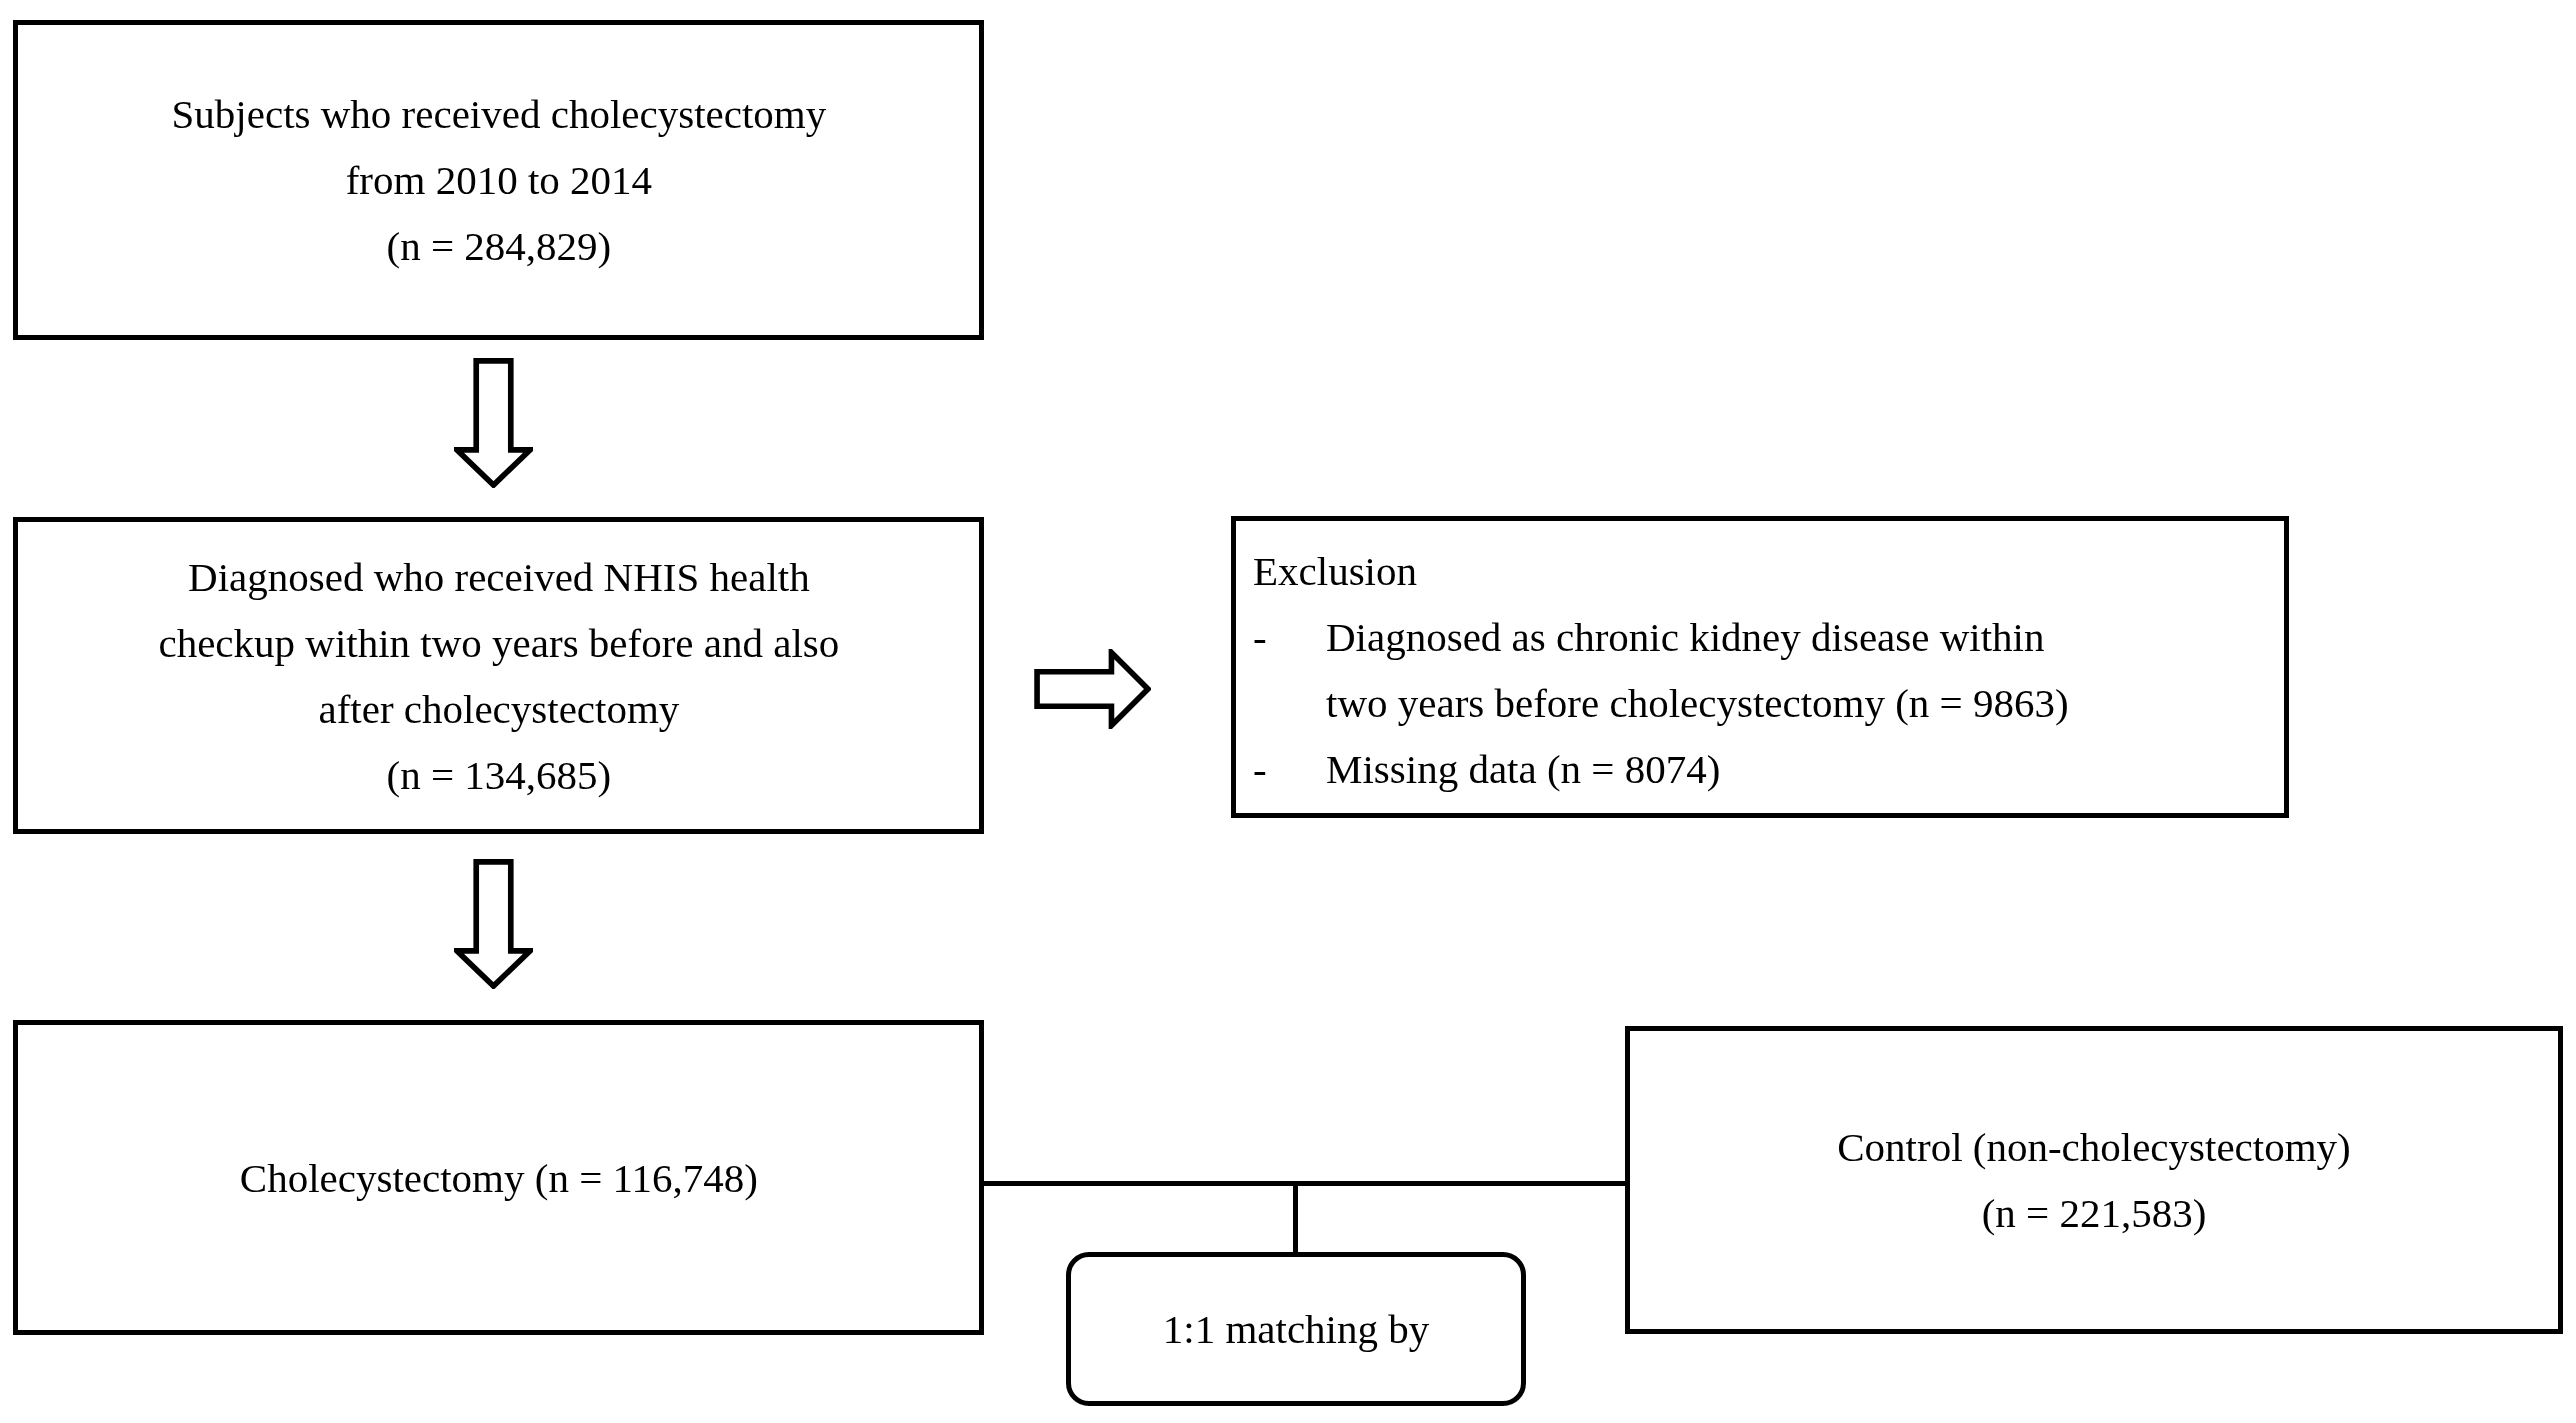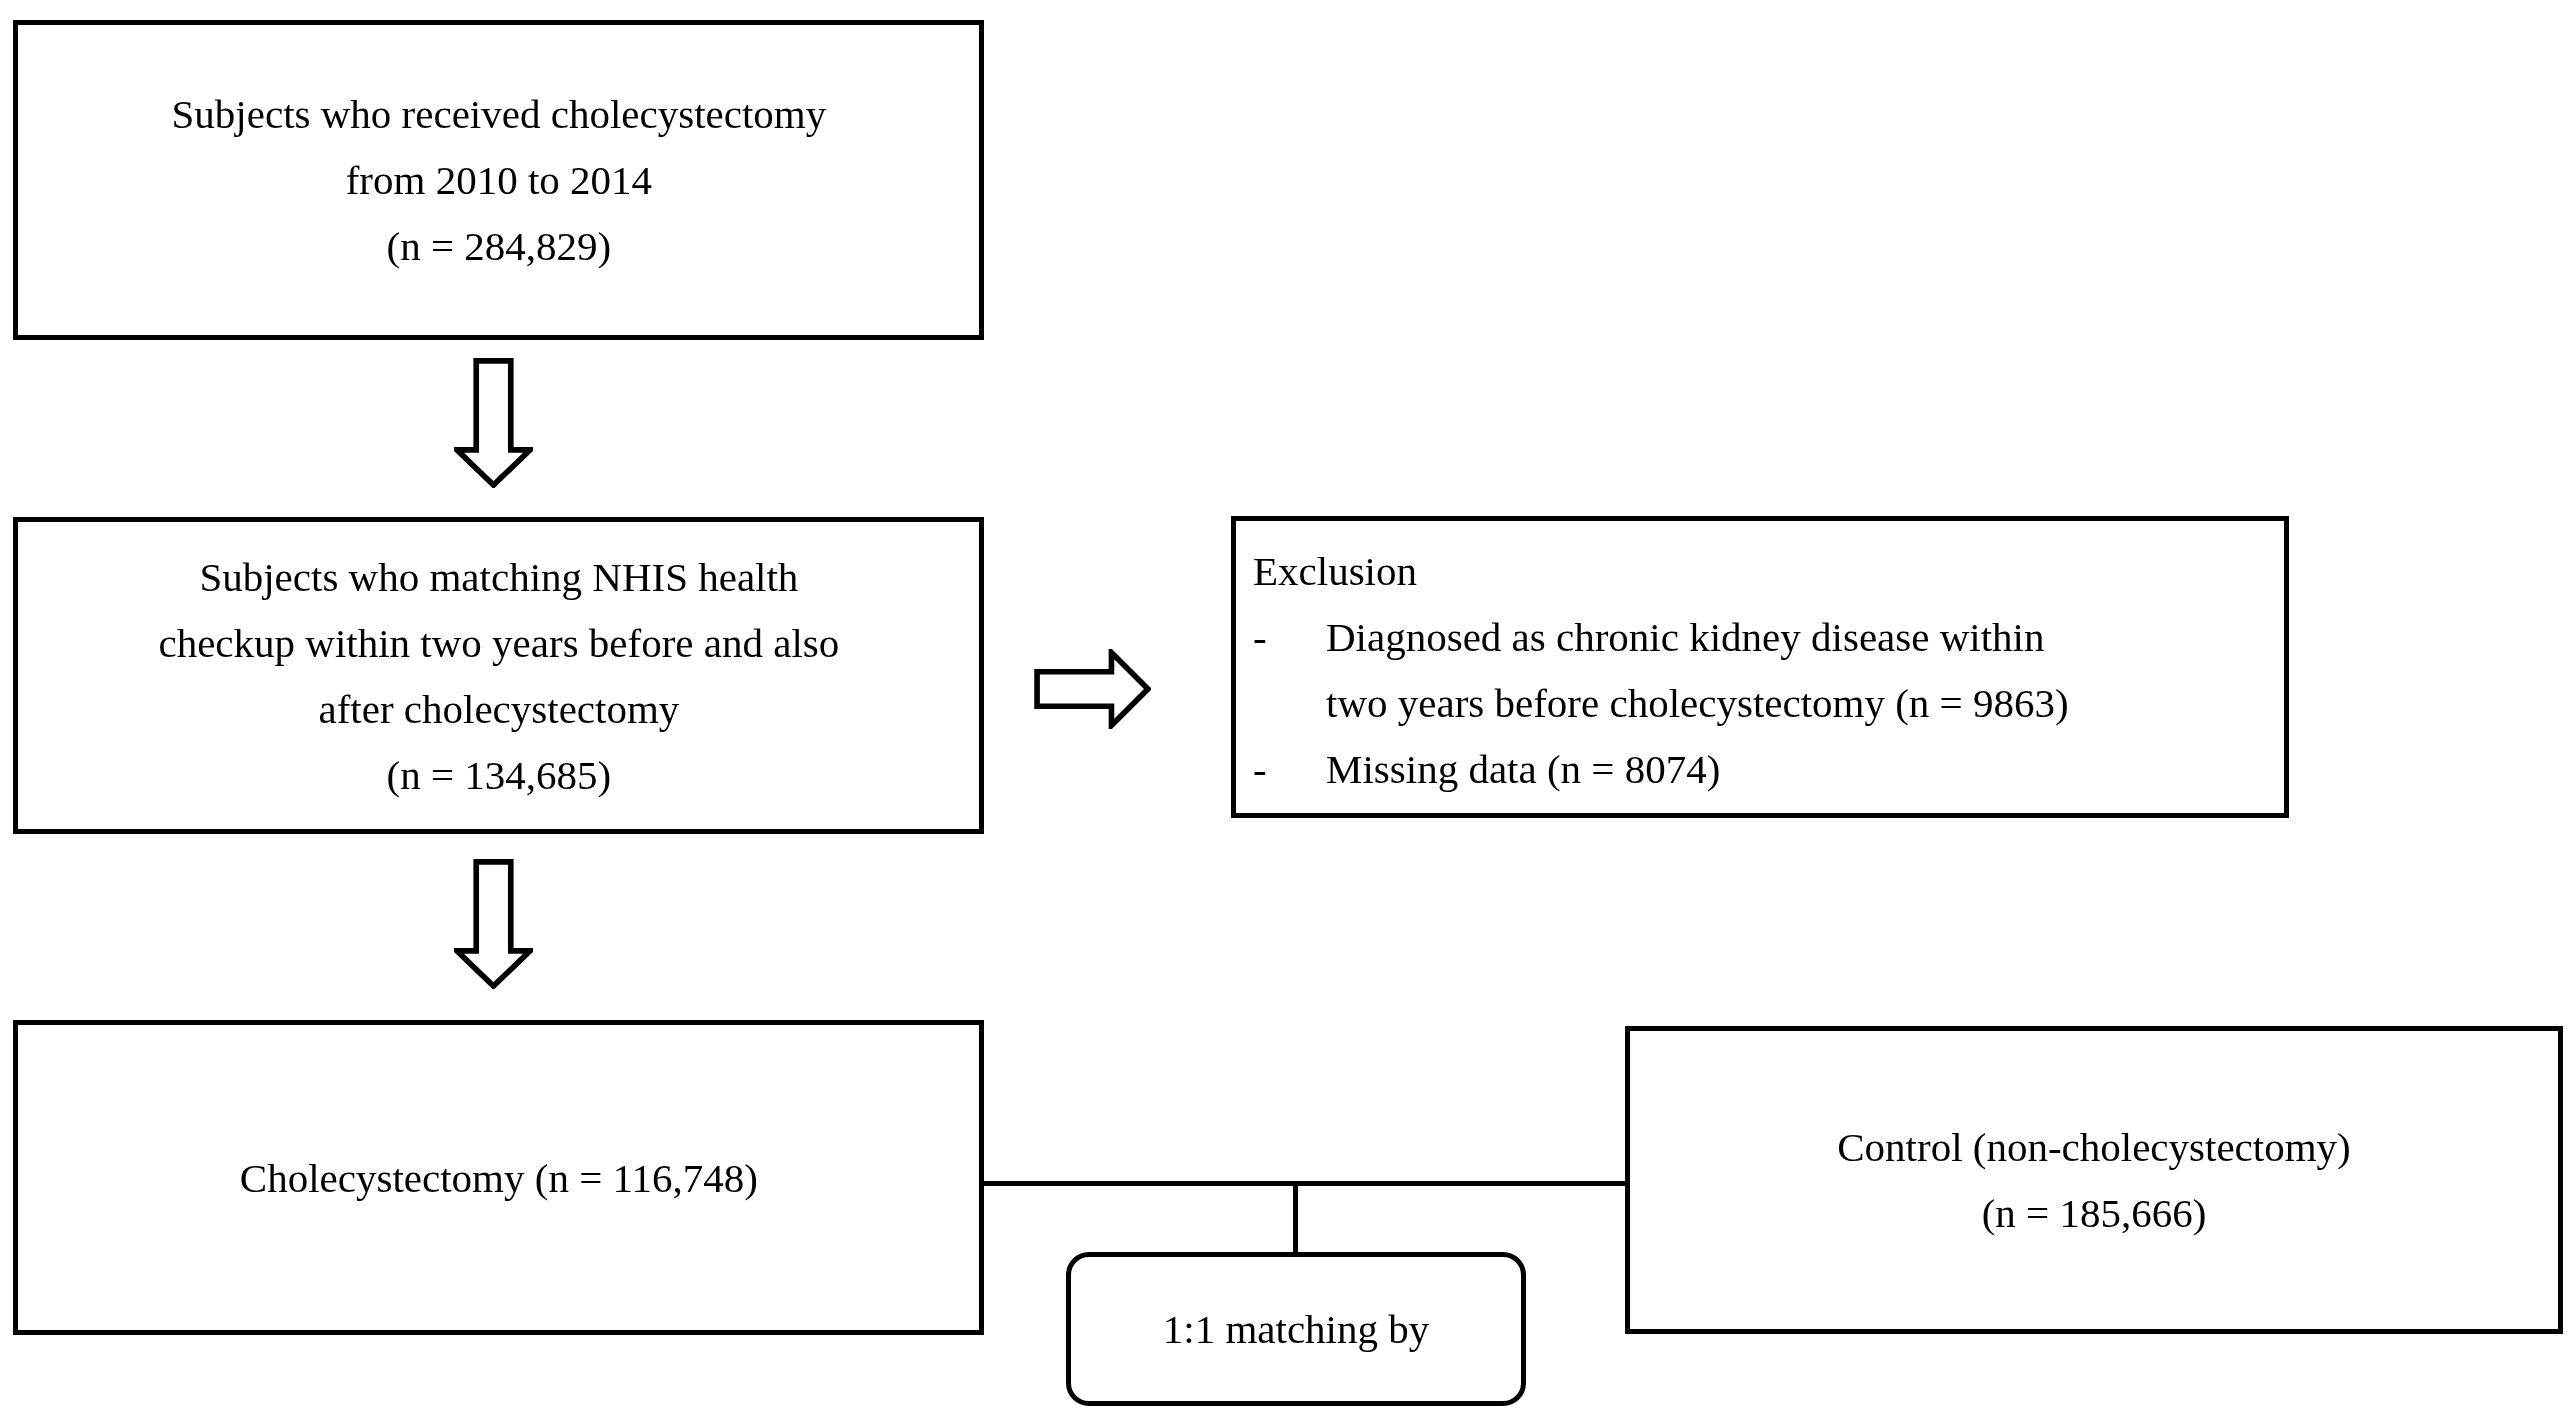--- a/index.html
+++ b/index.html
@@ -56,21 +56,21 @@
     <span class="line">Subjects who received cholecystectomy</span>
     <span class="line">from 2010 to 2014</span>
     <span class="line">(n = 284,829)</span>
   </div>
 
   <svg class="arrow arrow-down-1" width="79" height="130" viewBox="0 0 112 184">
     <polygon points="31.5,4 80.5,4 80.5,130 108,130 56,180 4,130 31.5,130" fill="#ffffff" stroke="#000000" stroke-width="8" stroke-linejoin="miter"></polygon>
   </svg>
 
   <div class="box center node-checkup">
-    <span class="line">Subjects who matching NHIS health</span>
+    <span class="line">Diagnosed who received NHIS health</span>
     <span class="line">checkup within two years before and also</span>
     <span class="line">after cholecystectomy</span>
     <span class="line">(n = 134,685)</span>
   </div>
 
   <svg class="arrow arrow-right" width="117" height="80" viewBox="0 0 166 114">
     <polygon points="4,32.5 110,32.5 110,5 162,57 110,109 110,81.5 4,81.5" fill="#ffffff" stroke="#000000" stroke-width="8" stroke-linejoin="miter"></polygon>
   </svg>
 
   <div class="box node-exclusion">
@@ -93,21 +93,21 @@
   <svg class="arrow arrow-down-2" width="79" height="130" viewBox="0 0 112 184">
     <polygon points="31.5,4 80.5,4 80.5,130 108,130 56,180 4,130 31.5,130" fill="#ffffff" stroke="#000000" stroke-width="8" stroke-linejoin="miter"></polygon>
   </svg>
 
   <div class="box center node-cholecystectomy">
     <span class="line">Cholecystectomy (n = 116,748)</span>
   </div>
 
   <div class="box center node-control">
     <span class="line">Control (non-cholecystectomy)</span>
-    <span class="line">(n = 185,666)</span>
+    <span class="line">(n = 221,583)</span>
   </div>
 
   <div class="hline connector-h"></div>
   <div class="vline connector-v"></div>
 
   <div class="box center node-matching">
     <span class="line">1:1 matching by</span>
   </div>
 
 </div>

